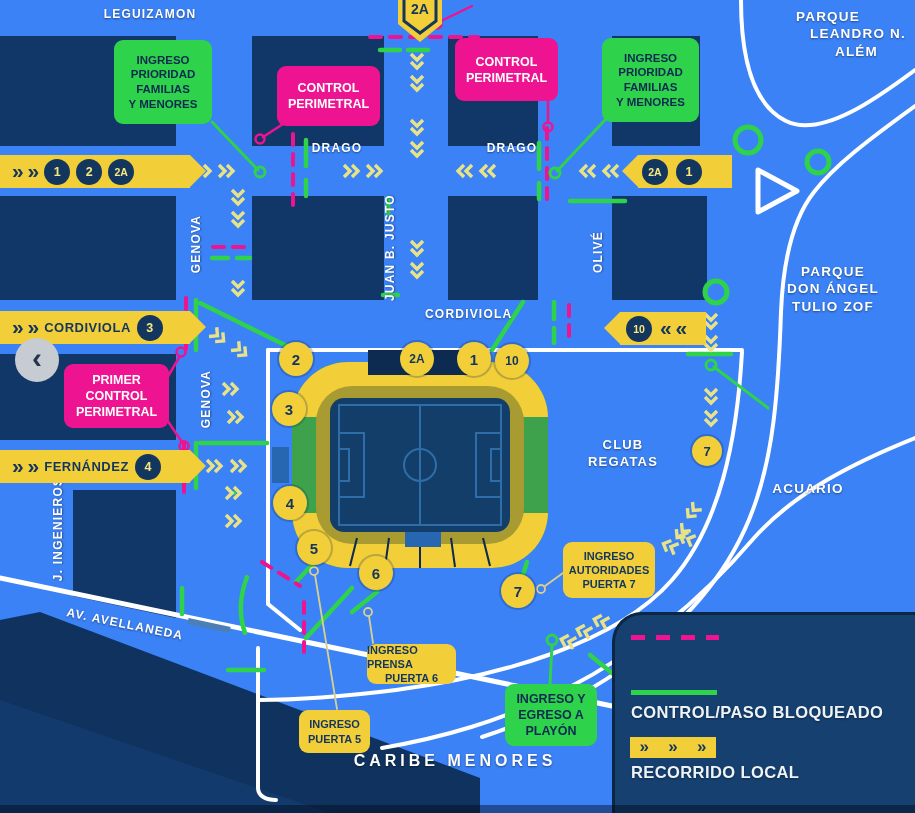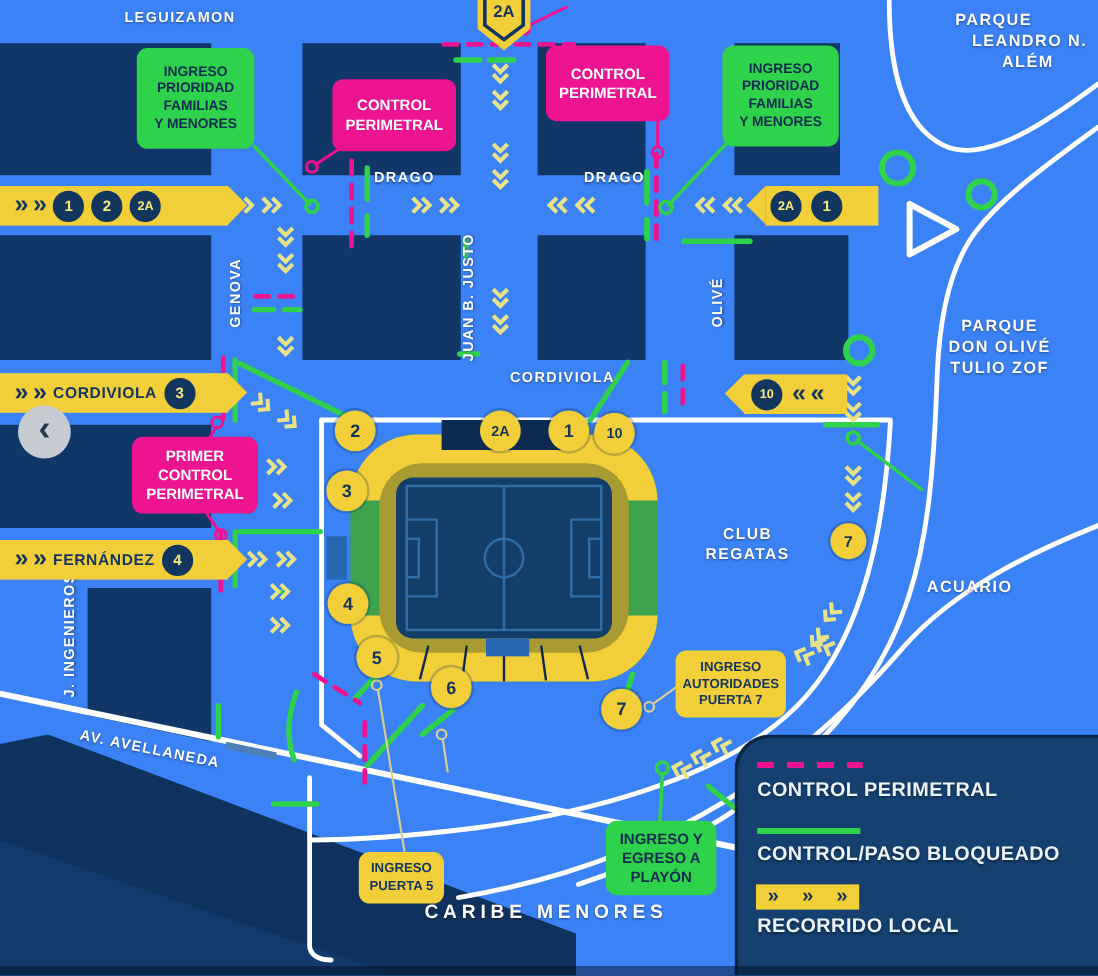--- a/index.html
+++ b/index.html
@@ -274,21 +274,21 @@
   <div class="lbl" style="left:45px;top:617px;width:160px;transform:rotate(11.5deg);">AV. AVELLANEDA</div>
   <div class="lbl" style="left:330px;top:752px;width:250px;font-size:16px;letter-spacing:4px;">CARIBE MENORES</div>
 
   <div style="position:absolute;left:778px;top:8px;width:100px;">
     <div class="lbl ln" style="position:static;font-size:13.5px;">PARQUE</div>
     <div class="lbl ln" style="position:static;font-size:13.5px;margin-left:32px;">LEANDRO N.</div>
     <div class="lbl ln" style="position:static;font-size:13.5px;text-align:right;">ALÉM</div>
   </div>
   <div style="position:absolute;left:783px;top:263px;width:100px;">
     <div class="lbl ln" style="position:static;font-size:13.5px;">PARQUE</div>
-    <div class="lbl ln" style="position:static;font-size:13.5px;">DON OLIVÉ</div>
+    <div class="lbl ln" style="position:static;font-size:13.5px;">DON ÁNGEL</div>
     <div class="lbl ln" style="position:static;font-size:13.5px;">TULIO ZOF</div>
   </div>
   <div style="position:absolute;left:585px;top:437px;width:76px;">
     <div class="lbl ln" style="position:static;font-size:13px;">CLUB</div>
     <div class="lbl ln" style="position:static;font-size:13px;">REGATAS</div>
   </div>
   <div class="lbl" style="left:768px;top:481px;width:80px;font-size:13.5px;">ACUARIO</div>
 
   <div id="shield-label">2A</div>
 
@@ -341,43 +341,46 @@
   <div class="box pink" style="left:455px;top:38px;width:103px;height:63px;">
     <div class="ln">CONTROL</div>
       <div class="ln">PERIMETRAL</div>
   </div>
   <div class="box green" style="left:602px;top:38px;width:97px;height:84px;">
     <div class="ln">INGRESO</div>
       <div class="ln">PRIORIDAD</div>
     <div class="ln">FAMILIAS</div>
       <div class="ln">Y MENORES</div>
   </div>
-  <div class="box pink" style="left:64px;top:364px;width:105px;height:64px;margin-left:46px;">
+  <div class="box pink" style="left:64px;top:364px;width:105px;height:64px;">
     <div class="ln">PRIMER</div>
       <div class="ln">CONTROL</div>
     <div class="ln">PERIMETRAL</div>
   </div>
   <div class="box yellow" style="left:563px;top:542px;width:92px;height:56px;">
     <div class="ln">INGRESO</div>
       <div class="ln">AUTORIDADES</div>
     <div class="ln">PUERTA 7</div>
   </div>
+  <div class="box yellow" style="left:367px;top:644px;width:89px;height:40px;">
+    <div class="ln">INGRESO PRENSA</div>
+      <div class="ln">PUERTA 6</div>
+  </div>
   <div class="box yellow" style="left:299px;top:710px;width:71px;height:43px;">
     <div class="ln">INGRESO</div>
       <div class="ln">PUERTA 5</div>
   </div>
   <div class="box green" style="left:505px;top:684px;width:92px;height:62px;font-size:12.5px;">
     <div class="ln">INGRESO Y</div>
       <div class="ln">EGRESO A</div>
     <div class="ln">PLAYÓN</div>
   </div>
 
   <div id="legend">
     <div class="leg-dash"></div>
-    <div class="leg-label" style="left:16px;top:34px;">CONTROL PERIMETRAL</div>
     <div class="leg-green"></div>
     <div class="leg-label" style="left:16px;top:88px;">CONTROL/PASO BLOQUEADO</div>
     <div class="leg-ybar">
       <span>»</span>
         <span>»</span>
         <span>»</span>
     </div>
     <div class="leg-label" style="left:16px;top:148px;">RECORRIDO LOCAL</div>
   </div>
 

